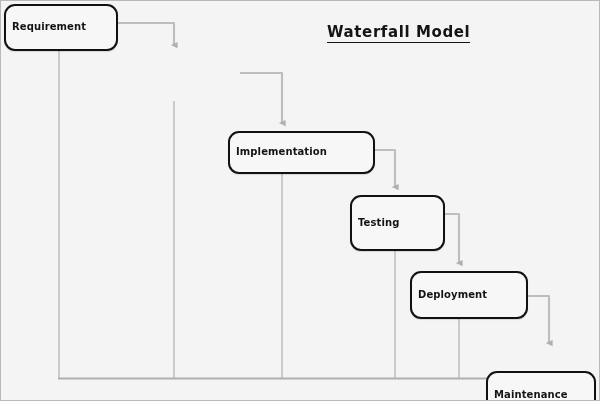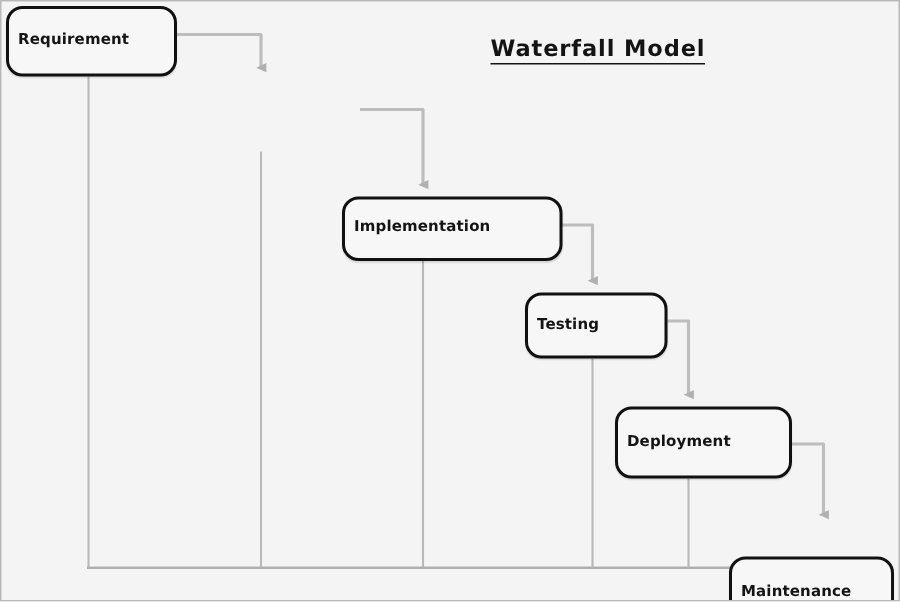--- a/index.html
+++ b/index.html
@@ -93,21 +93,21 @@
     <div>
       <span>Requirement</span>
     </div>
   </div>
 
 
   <div class="node" style="left:215px; top:130px; width:147px; height:43px;margin-left:12px;">
     <span>Implementation</span>
   </div>
 
-  <div class="node" style="left:349px; top:194px; width:95px; height:44px;">
+  <div class="node" style="left:349px; top:194px; width:95px; height:56px;">
     <span>Testing</span>
   </div>
 
   <div class="node" style="left:409px; top:270px; width:118px; height:48px;">
     <span>Deployment</span>
   </div>
 
   <div class="node" style="left:485px; top:370px; width:110px; height:48px;">
     <span>Maintenance</span>
   </div>

